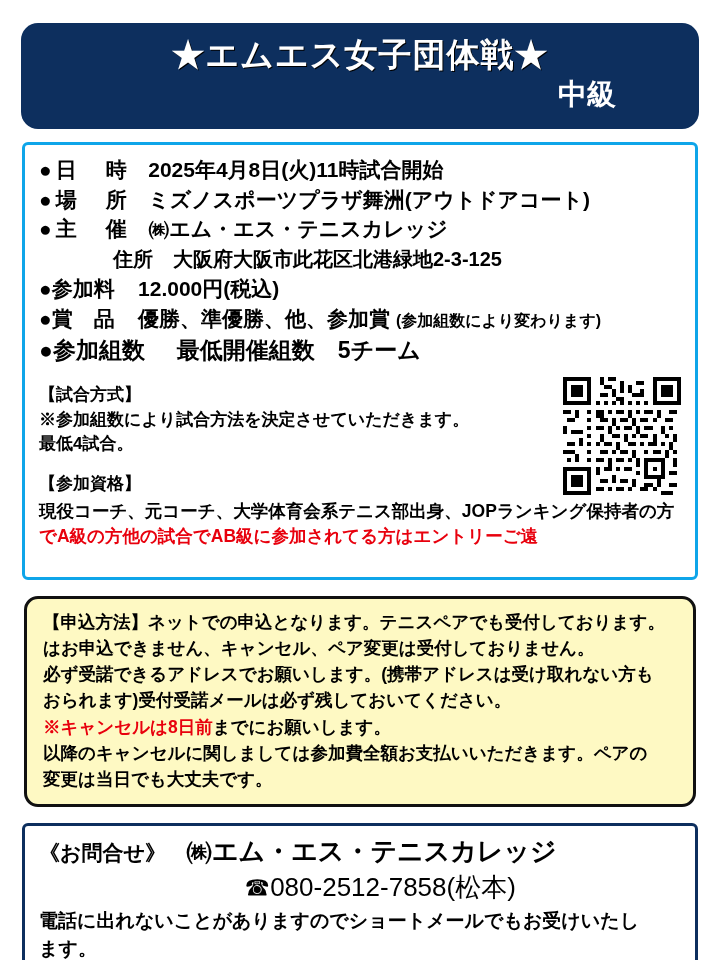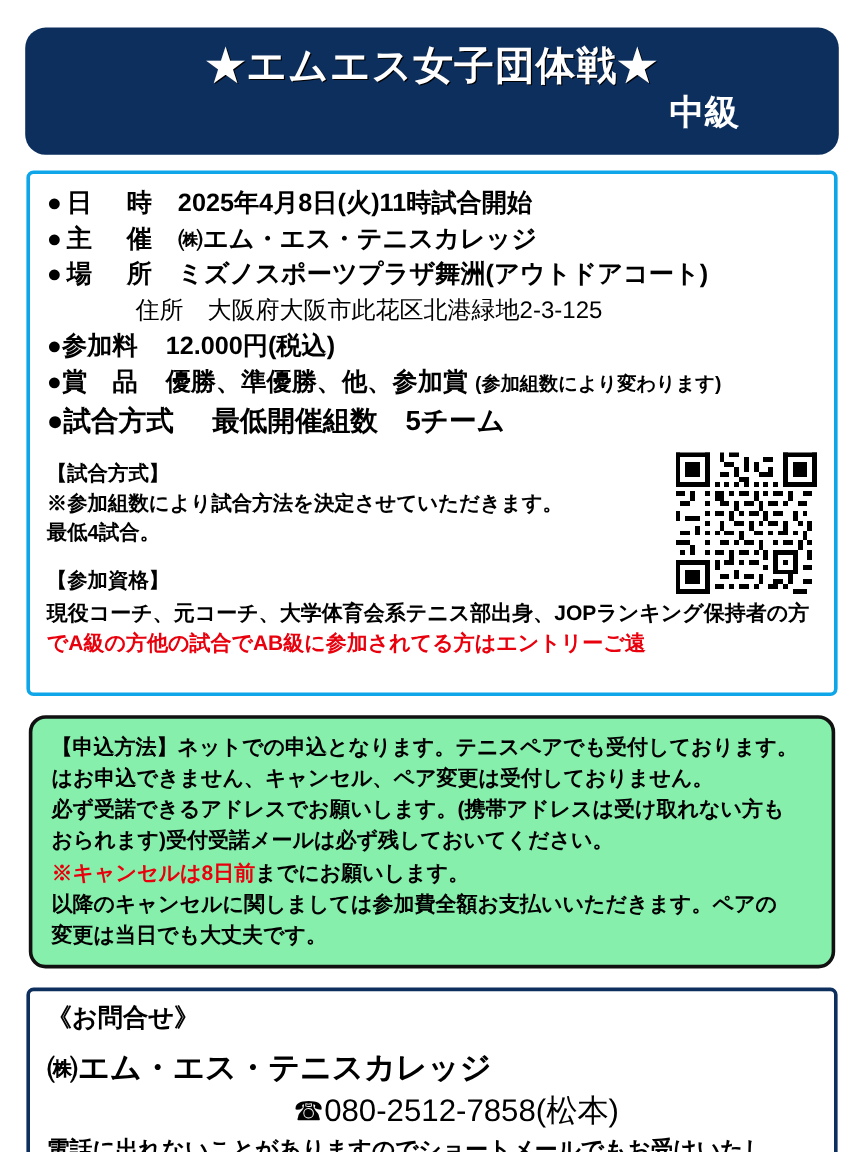--- a/index.html
+++ b/index.html
@@ -66,21 +66,21 @@
   }
   .lbl-spread {
     letter-spacing: 4px;
   }
   .small-inline {
     font-size: 16px;
     font-weight: bold;
   }
   .addr-line {
     font-size: 20px;
-    font-weight: normal;
+    font-weight: bold;
     padding-left: 74px;
     line-height: 1.5;
   }
   .row-big {
     font-size: 23px;
     font-weight: bold;
     line-height: 1.45;
     white-space: nowrap;
   }
   .sec-head {
@@ -111,21 +111,21 @@
     right: 14px;
     top: 232px;
     width: 118px;
     height: 118px;
     background: #ffffff;
   }
   .qr svg { display: block; }
 
   
   .apply-box {
-    background: #86efac;
+    background: #fef9c3;
     border: 3px solid #111111;
     border-radius: 14px;
     margin: 0 8px 16px 8px;
     padding: 10px 14px 12px 16px;
     box-sizing: border-box;
   }
   .apply-line {
     font-size: 17.5px;
     font-weight: bold;
     line-height: 1.5;
@@ -136,23 +136,22 @@
   .contact-box {
     border: 3px solid #0d2f5e;
     border-radius: 6px;
     margin: 0 6px;
     padding: 8px 14px 10px 14px;
     box-sizing: border-box;
   }
   .contact-top {
     display: flex;
     align-items: baseline;
-    gap: 10px;
+    gap: 20px;
     white-space: nowrap;
-    flex-direction: column;
   }
   .contact-label {
     font-size: 21px;
     font-weight: bold;
   }
   .contact-name {
     font-size: 26px;
     font-weight: bold;
   }
   .contact-tel {
@@ -181,48 +180,48 @@
 
   <div class="info-box">
 
     <div class="row">
       <span class="lbl-spread">●日　時</span>
       <span>&nbsp;</span>
       <span>2025年4月8日(火)11時試合開始</span>
     </div>
 
     <div class="row">
+      <span class="lbl-spread">●場　所</span>
+      <span>&nbsp;</span>
+      <span>ミズノスポーツプラザ舞洲(アウトドアコート)</span>
+    </div>
+
+    <div class="row">
       <span class="lbl-spread">●主　催</span>
       <span>&nbsp;</span>
       <span>㈱エム・エス・テニスカレッジ</span>
-    </div>
-
-    <div class="row">
-      <span class="lbl-spread">●場　所</span>
-      <span>&nbsp;</span>
-      <span>ミズノスポーツプラザ舞洲(アウトドアコート)</span>
     </div>
 
     <div class="addr-line">住所　大阪府大阪市此花区北港緑地2-3-125</div>
 
     <div class="row">
       <span>●参加料</span>
       <span>&nbsp;&nbsp;</span>
       <span>12.000円(税込)</span>
     </div>
 
     <div class="row">
       <span>●賞　品</span>
       <span>&nbsp;&nbsp;</span>
       <span>優勝、準優勝、他、参加賞</span>
       <span class="small-inline">(参加組数により変わります)</span>
     </div>
 
     <div class="row-big">
-      <span>●試合方式</span>
+      <span>●参加組数</span>
       <span>&nbsp;&nbsp;&nbsp;</span>
       <span>最低開催組数　5チーム</span>
     </div>
 
     <div class="sec-head">【試合方式】</div>
     <div class="note note-narrow">※参加組数により試合方法を決定させていただきます。</div>
     <div class="note note-narrow">最低4試合。</div>
 
     <div class="sec-head">【参加資格】</div>
     <div class="qual-block">

